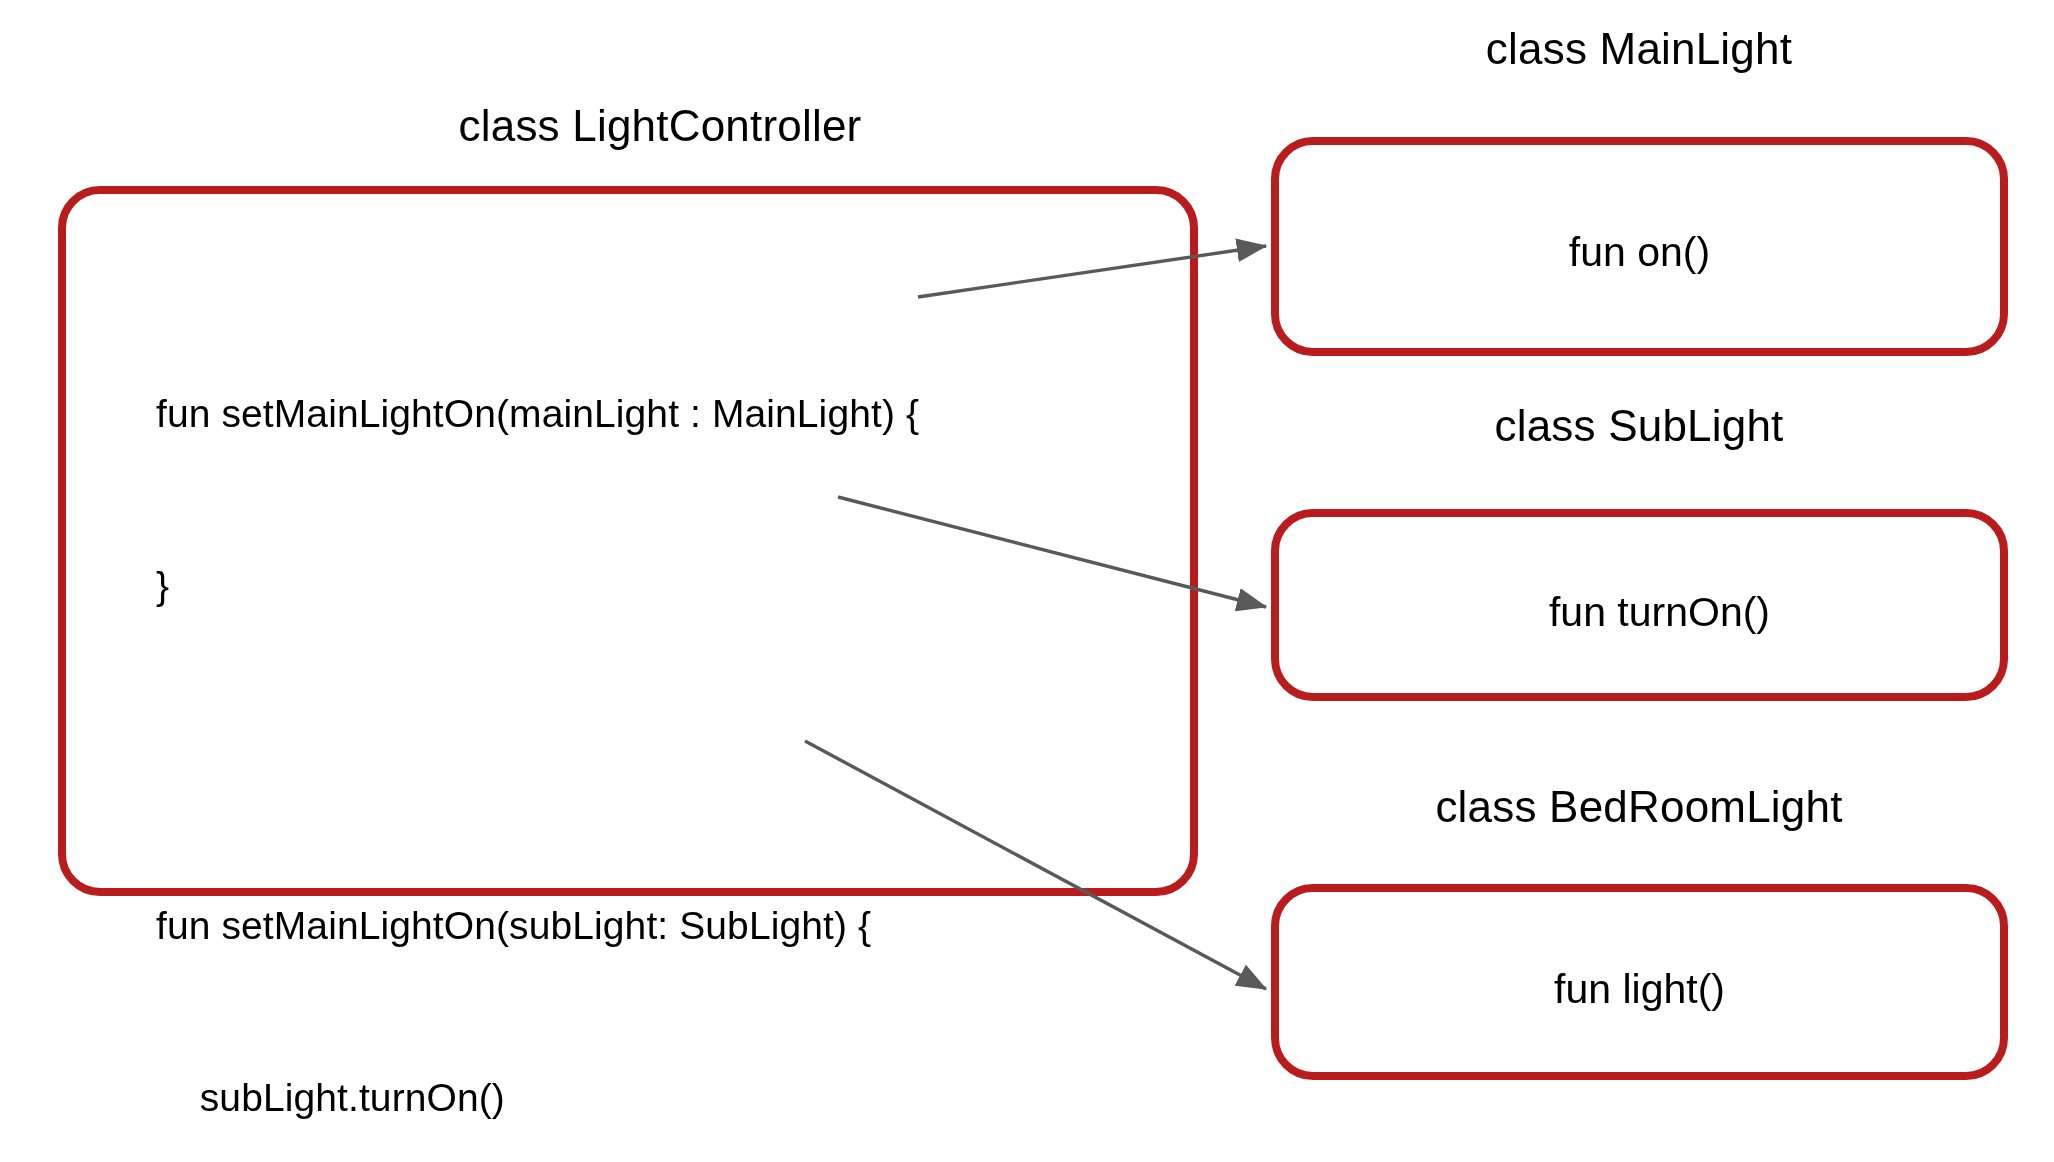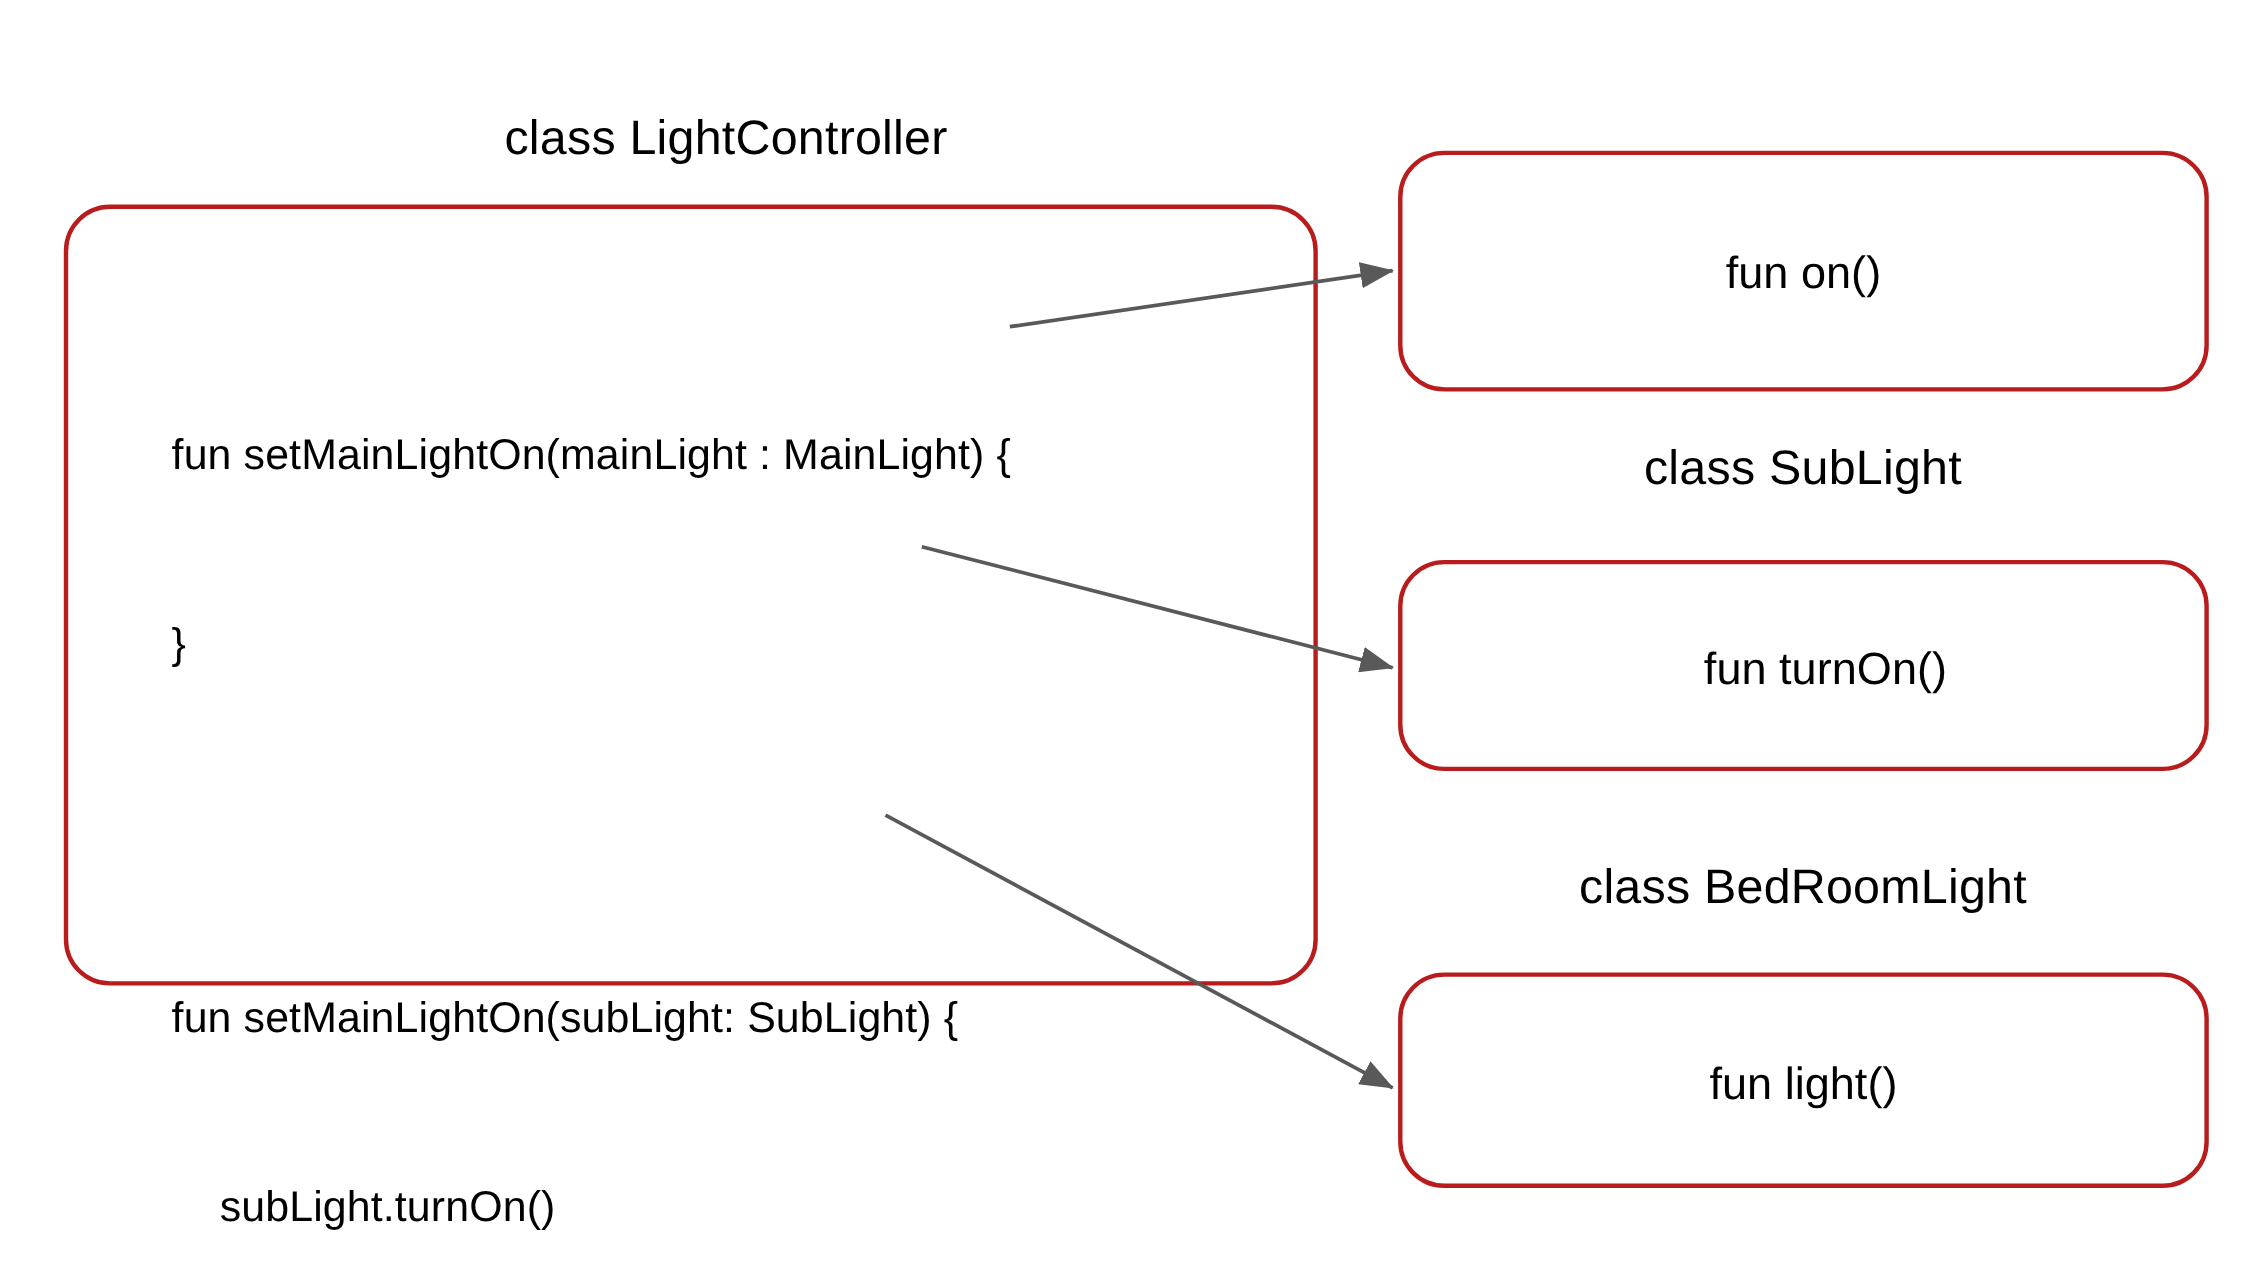--- a/index.html
+++ b/index.html
@@ -29,21 +29,21 @@
     white-space: nowrap;
     letter-spacing: 0.2px;
     text-align: center;
     line-height: 1;
   }
 
   
   .class-box {
     position: absolute;
     box-sizing: border-box;
-    border: 4px solid #b91c1c;
+    border: 8px solid #b91c1c;
     border-radius: 42px;
     background: #ffffff;
   }
 
   
   .code-block {
     position: absolute;
     font-family: "Liberation Sans", sans-serif;
     font-size: 39px;
     line-height: 52px;
@@ -98,20 +98,21 @@
     <span class="code-line blank"></span>
     <span class="code-line">fun setMainLightOn(subLight: SubLight) {</span>
     <span class="code-line">    subLight.turnOn()</span>
     
     
     
     
     
   </div>
 
+  <div class="class-caption" style="left:1339px; top:27px; width:600px;">class MainLight</div>
 
   <div class="class-box" style="left:1271px; top:137px; width:737px; height:219px;">
     <div class="method-label" style="top:84px;">fun on()</div>
   </div>
 
   <div class="class-caption" style="left:1339px; top:404px; width:600px;">class SubLight</div>
 
   <div class="class-box" style="left:1271px; top:509px; width:737px; height:192px;">
     <div class="method-label" style="top:72px;margin-left:20px;">fun turnOn()</div>
   </div>

